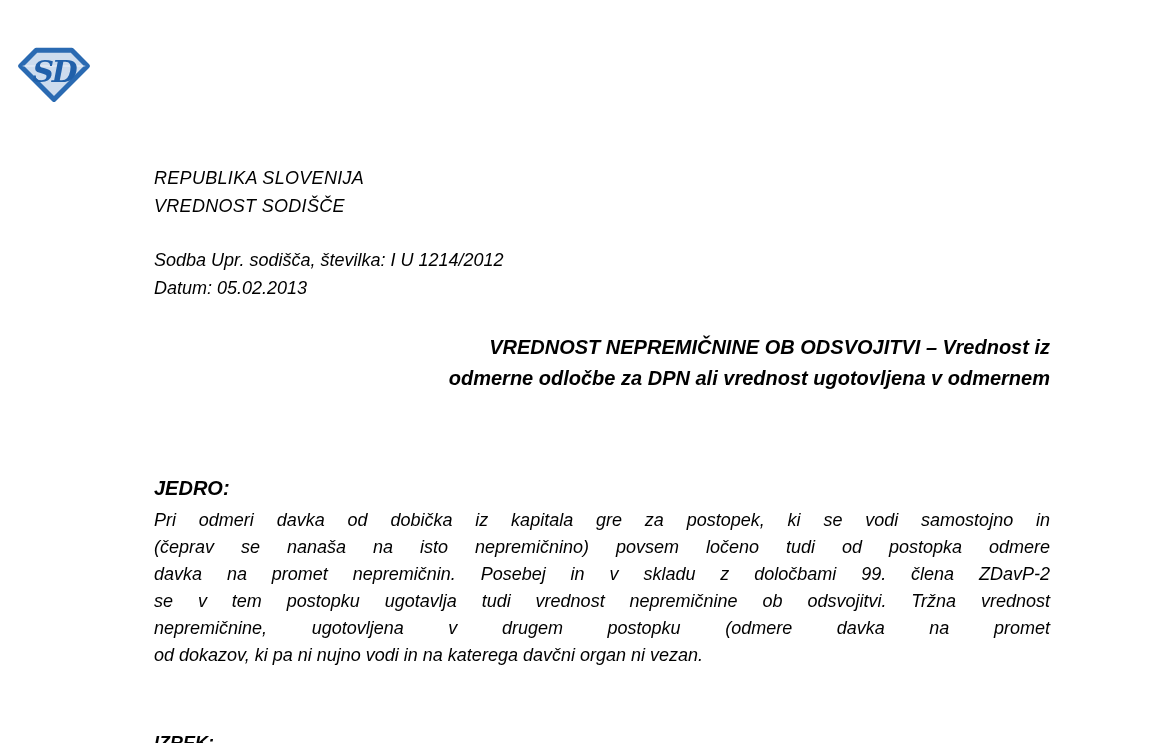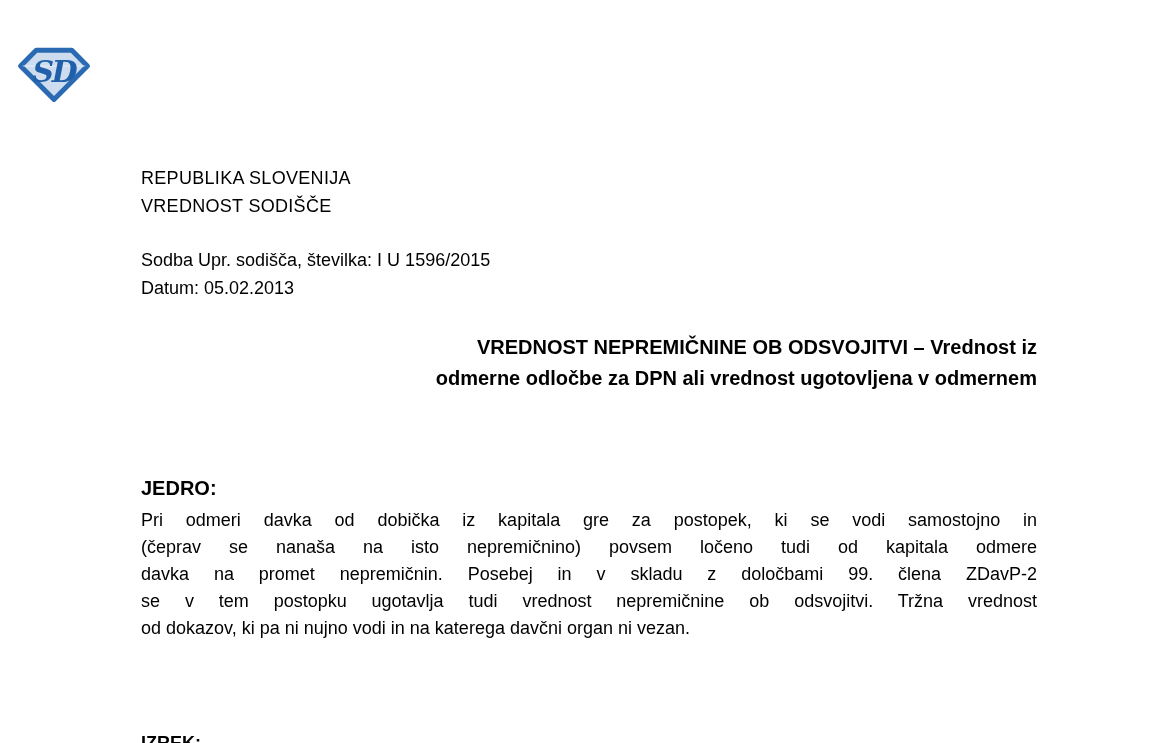--- a/index.html
+++ b/index.html
@@ -20,22 +20,23 @@
     position: absolute;
     left: 17px;
     top: 46px;
     width: 74px;
     height: 57px;
   }
   .logo svg { display: block; width: 100%; height: 100%; }
 
   .abs-block {
     position: absolute;
-    left: 141px;
+    left: 154px;
     width: 896px;
+    font-style: italic;
   }
   .header-block {
     top: 164px;
     font-size: 18px;
     line-height: 28px;
     letter-spacing: 0.3px;
   }
   .case-block {
     top: 246px;
     font-size: 18px;
@@ -86,44 +87,45 @@
       <text x="52" y="50" text-anchor="middle" font-family="DejaVu Serif, serif" font-style="italic" font-weight="bold" font-size="42" letter-spacing="-3" fill="#2060aa" aria-label="SD">SD</text>
     </svg>
   </div>
 
   <div class="abs-block header-block">
     <div>REPUBLIKA SLOVENIJA</div>
     <div>VREDNOST SODIŠČE</div>
   </div>
 
   <div class="abs-block case-block">
-    <div>Sodba Upr. sodišča, številka: I U 1596/2015</div>
+    <div>Sodba Upr. sodišča, številka: I U 1214/2012</div>
     <div>Datum: 05.02.2013</div>
   </div>
 
   <div class="abs-block doc-title">
 
       <div class="title-line">VREDNOST NEPREMIČNINE OB ODSVOJITVI – Vrednost iz</div>
 
       <div class="title-line">odmerne odločbe za DPN ali vrednost ugotovljena v odmernem</div>
 
     </div>
 
   <div class="abs-block jedro-heading">JEDRO:</div>
 
   <div class="abs-block jedro-body">
 
       <div class="body-line">Pri odmeri davka od dobička iz kapitala gre za postopek, ki se vodi samostojno in</div>
 
-      <div class="body-line">(čeprav se nanaša na isto nepremičnino) povsem ločeno tudi od kapitala odmere</div>
+      <div class="body-line">(čeprav se nanaša na isto nepremičnino) povsem ločeno tudi od postopka odmere</div>
 
       <div class="body-line">davka na promet nepremičnin. Posebej in v skladu z določbami 99. člena ZDavP-2</div>
 
       <div class="body-line">se v tem postopku ugotavlja tudi vrednost nepremičnine ob odsvojitvi. Tržna vrednost</div>
 
+      <div class="body-line">nepremičnine, ugotovljena v drugem postopku (odmere davka na promet</div>
 
 
       <div class="body-line">od dokazov, ki pa ni nujno vodi in na katerega davčni organ ni vezan.</div>
     </div>
 
   <div class="abs-block izrek-heading">IZREK:</div>
 
 </div>
 
 </body></html>

